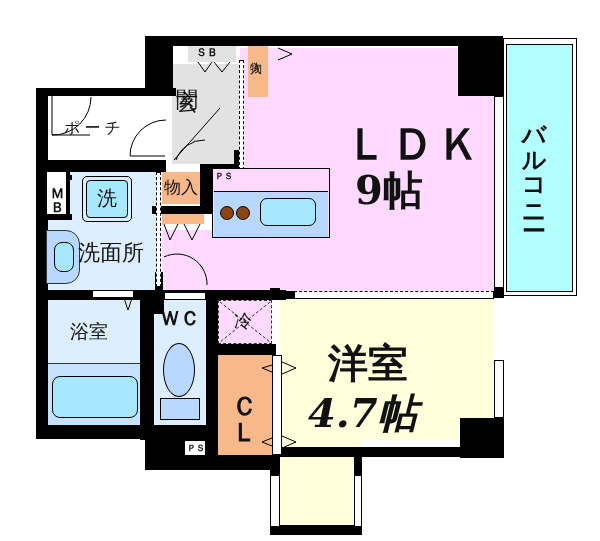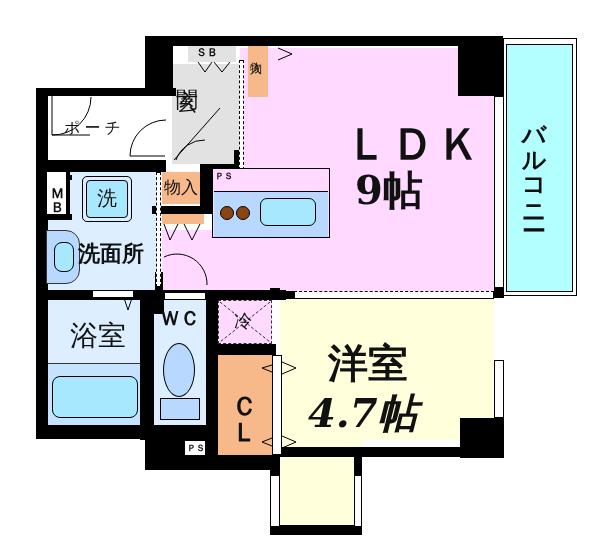--- a/index.html
+++ b/index.html
@@ -119,23 +119,23 @@
 <div class="lbl" style="left:345px;top:122px;font-size:44px;letter-spacing:2px;">ＬＤＫ</div>
 <div class="lbl" style="left:355px;top:170px;font-size:40px;">9帖</div>
 
 <div class="lbl" style="left:328px;top:343px;font-size:40px;">洋室</div>
 <div class="lbl" style="left:308px;top:393px;font-size:40px;font-style:italic;">4.7帖</div>
 
 <div class="lbl" style="left:522px;top:108px;font-size:24px;writing-mode:vertical-rl;">バルコニー</div>
 
 <div class="lbl" style="left:176px;top:72px;font-size:22px;writing-mode:vertical-rl;font-weight:normal;">玄関</div>
 <div class="lbl" style="left:64px;top:120px;font-size:16px;font-weight:normal;letter-spacing:4px;">ポーチ</div>
-<div class="lbl" style="left:78px;top:242px;font-size:22px;font-weight:bold;">洗面所</div>
+<div class="lbl" style="left:78px;top:242px;font-size:22px;font-weight:normal;">洗面所</div>
 <div class="lbl" style="left:97px;top:188px;font-size:20px;font-weight:normal;">洗</div>
-<div class="lbl" style="left:70px;top:322px;font-size:28px;font-weight:normal;">浴室</div>
+<div class="lbl" style="left:70px;top:322px;font-size:19px;font-weight:normal;">浴室</div>
 <div class="lbl" style="left:160px;top:308px;font-size:20px;">ＷＣ</div>
 <div class="lbl" style="left:232px;top:378px;font-size:26px;writing-mode:vertical-rl;">ＣＬ</div>
 <div class="lbl" style="left:234px;top:312px;font-size:18px;font-weight:normal;">冷</div>
 <div class="lbl" style="left:250px;top:52px;font-size:12px;writing-mode:vertical-rl;font-weight:normal;">物入</div>
 <div class="lbl" style="left:164px;top:179px;font-size:17px;font-weight:normal;">物入</div>
 <div class="lbl small" style="left:196px;top:47px;">ＳＢ</div>
 <div class="lbl small" style="left:51px;top:178px;font-size:14px;writing-mode:vertical-rl;">ＭＢ</div>
 <div class="lbl small" style="left:215px;top:172px;font-size:9px;">ＰＳ</div>
 <div class="lbl small" style="left:187px;top:444px;font-size:9px;">ＰＳ</div>
 

